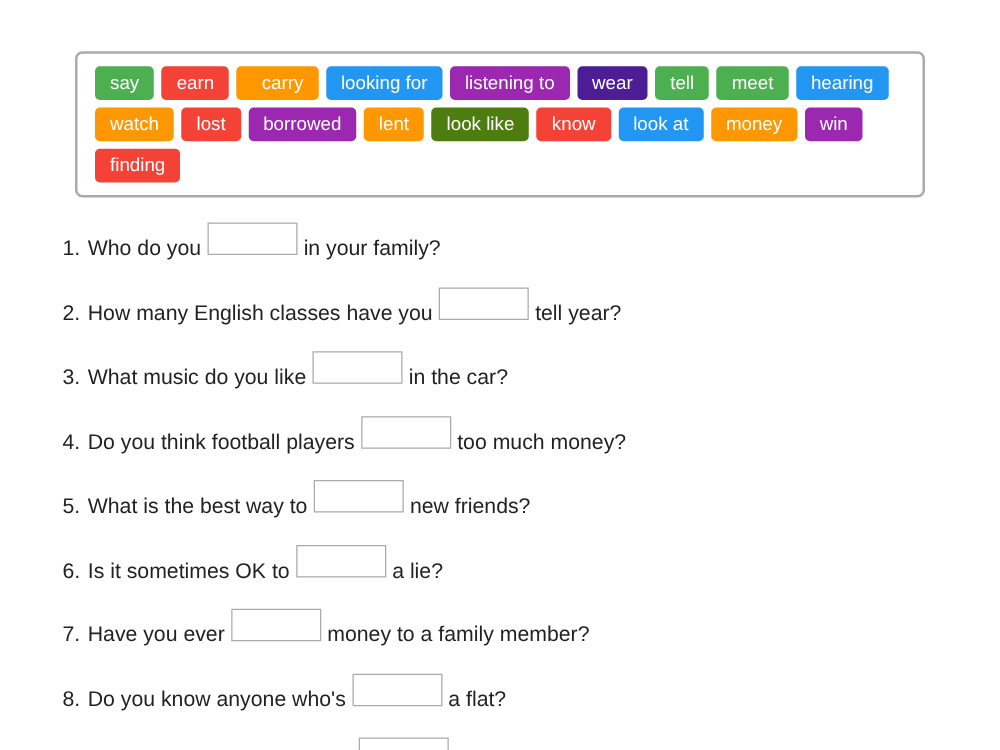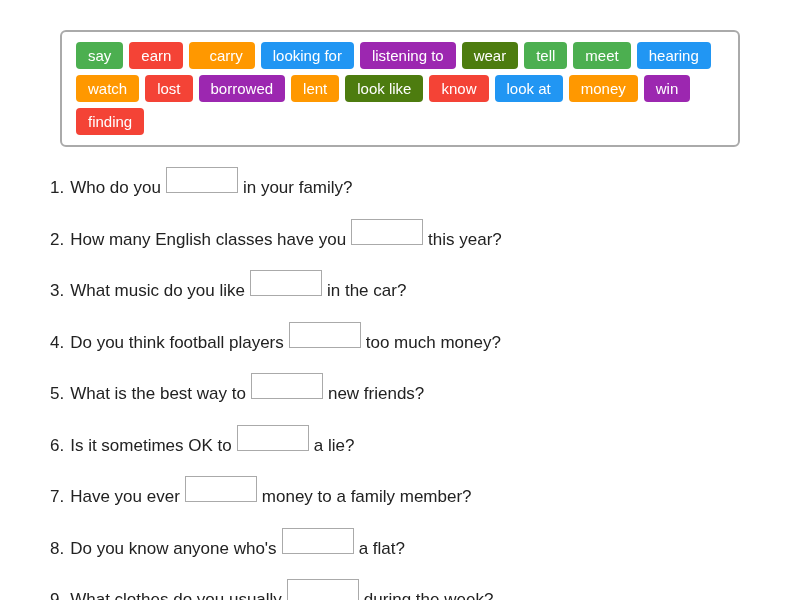--- a/index.html
+++ b/index.html
@@ -10,21 +10,21 @@
       color: #222;
       padding: 20px;
       width: 800px;
       min-height: 600px;
     }
 
     .word-bank {
       border: 2px solid #aaa;
       border-radius: 6px;
       padding: 10px 14px;
-      margin: 10px auto 20px auto;
+      margin: 21px auto 20px auto;
       max-width: 680px;
       display: flex;
       flex-wrap: wrap;
       gap: 6px;
     }
 
     .word-chip {
       display: inline-block;
       padding: 5px 12px;
       border-radius: 4px;
@@ -61,21 +61,21 @@
   </style>
 </head>
 <body>
 
 <div class="word-bank">
 <span class="word-chip" style="background-color: rgb(76, 175, 80);">say</span>
     <span class="word-chip" style="background-color: rgb(244, 67, 54);">earn</span>
     <span class="word-chip" style="background-color: rgb(255, 152, 0); padding-left: 20px;">carry</span>
     <span class="word-chip" style="background-color: rgb(33, 150, 243);">looking for</span>
     <span class="word-chip" style="background-color: rgb(156, 39, 176);">listening to</span>
-    <span class="word-chip" style="background-color: #4d7c0f; text-align: center;">wear</span>
+    <span class="word-chip" style="background-color: #4c1d95; text-align: center;">wear</span>
     <span class="word-chip" style="background-color: rgb(76, 175, 80);">tell</span>
     <span class="word-chip" style="background-color: rgb(76, 175, 80);">meet</span>
     <span class="word-chip" style="background-color: rgb(33, 150, 243);">hearing</span>
     <span class="word-chip" style="background-color: rgb(255, 152, 0);">watch</span>
     <span class="word-chip" style="background-color: rgb(244, 67, 54);">lost</span>
     <span class="word-chip" style="background-color: rgb(156, 39, 176);">borrowed</span>
     <span class="word-chip" style="background-color: rgb(255, 152, 0);">lent</span>
     <span class="word-chip" style="background-color: #4d7c0f;">look like</span>
     <span class="word-chip" style="background-color: rgb(244, 67, 54);">know</span>
     <span class="word-chip" style="background-color: rgb(33, 150, 243);">look at</span>
@@ -88,21 +88,21 @@
 <div class="question-row">
       <span style="margin-right: 6px;">1.</span>
       <span>Who do you </span>
       <span class="blank"></span>
       <span> in your family?</span>
     </div>
     <div class="question-row">
       <span style="margin-right: 6px;">2.</span>
       <span>How many English classes have you </span>
       <span class="blank"></span>
-      <span> this year?</span>
+      <span> tell year?</span>
     </div>
     <div class="question-row">
       <span style="margin-right: 6px;">3.</span>
       <span>What music do you like </span>
       <span class="blank"></span>
       <span> in the car?</span>
     </div>
     <div class="question-row">
       <span style="margin-right: 6px;">4.</span>
       <span>Do you think football players </span>

